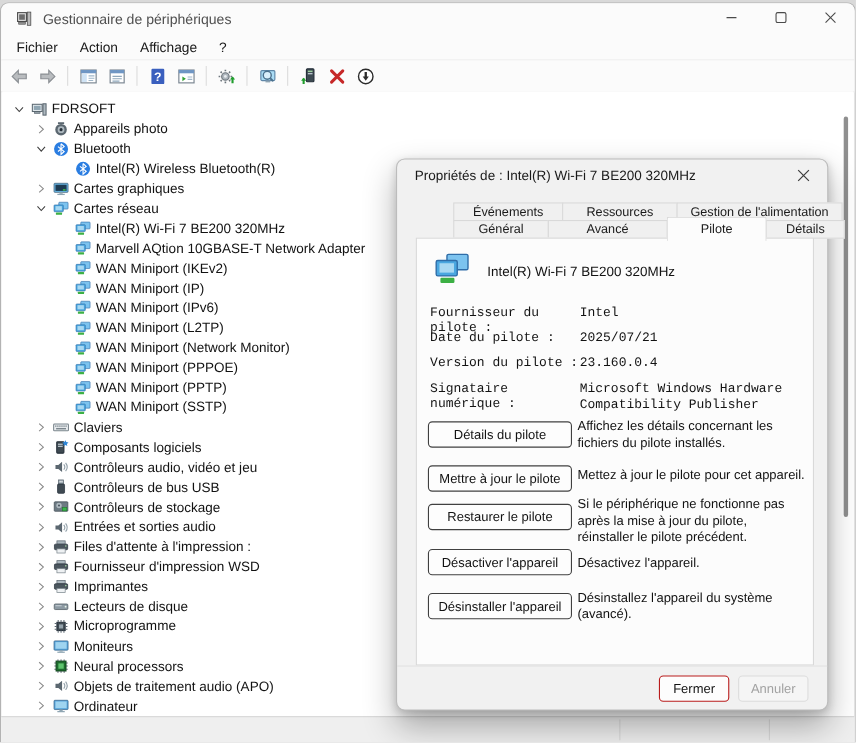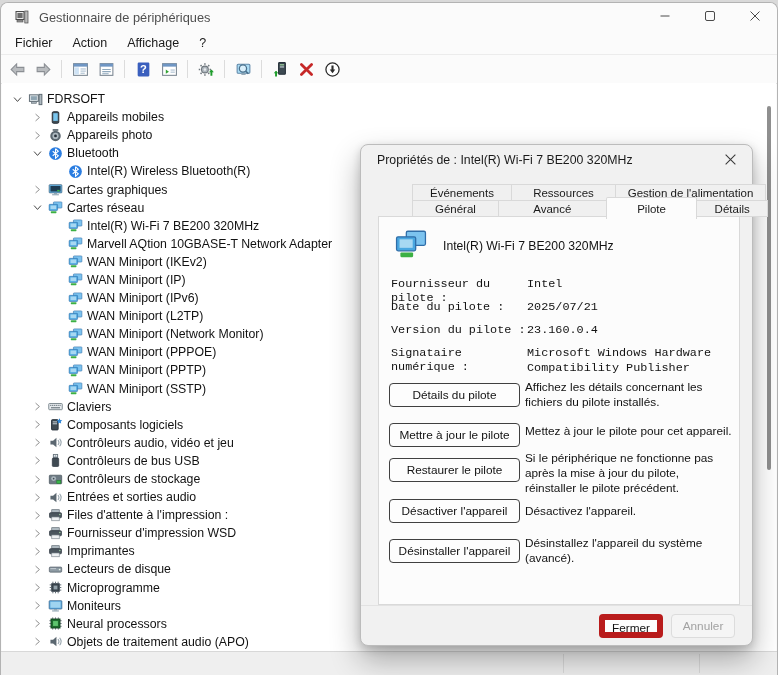--- a/index.html
+++ b/index.html
@@ -49,21 +49,21 @@
   .dev-name{margin-left:12px;font-size:12.2px;color:#121212;}
   .fieldrow{position:absolute;left:12px;width:340px;display:flex;font-family:Liberation Mono, monospace;}
   .fieldrow:nth-of-type(1){top:60px;} .fieldrow:nth-of-type(2){top:83px;} .fieldrow:nth-of-type(3){top:106px;} .fieldrow:nth-of-type(4){top:129px;}
   .flabel{width:136px;flex:0 0 136px;font-size:11.8px;color:#121212;}
   .fvalue{font-size:11.8px;color:#121212;width:200px;line-height:1.3;}
   .abtn{position:absolute;left:10px;width:131px;height:24px;background:#fdfdfd;border:1px solid #404040;border-radius:4px;font-size:11.8px;color:#121212;font-family:inherit;}
   .abtn:nth-of-type(1){top:166px;} .abtn:nth-of-type(2){top:206px;} .abtn:nth-of-type(3){top:241px;} .abtn:nth-of-type(4){top:282px;} .abtn:nth-of-type(5){top:322px;}
   .adesc{position:absolute;left:146px;width:208px;font-size:11.8px;color:#121212;line-height:1.28;}
   .adesc:nth-of-type(1){top:163px;} .adesc:nth-of-type(2){top:207px;} .adesc:nth-of-type(3){top:234px;} .adesc:nth-of-type(4){top:287px;} .adesc:nth-of-type(5){top:319px;}
   .footer-sep{position:absolute;left:0;right:0;top:460px;height:1px;background:#e2e2e2;}
-  .btn-close{position:absolute;left:238px;top:469px;width:64px;height:24px;background:#fdfdfd;border:6px solid #b91c1c;border-radius:4px;font-size:11.8px;color:#121212;font-family:inherit;}
+  .btn-close{position:absolute;left:238px;top:469px;width:64px;height:24px;background:#fdfdfd;border:1px solid #b91c1c;border-radius:4px;font-size:11.8px;color:#121212;font-family:inherit;}
   .btn-cancel{position:absolute;left:310px;top:469px;width:64px;height:24px;background:#f5f5f5;border:1px solid #dcdcdc;border-radius:4px;font-size:11.8px;color:#a2a2a2;font-family:inherit;}
 </style>
 </head>
 <body>
 
 <div class="screen">
   <div class="window">
 
     <div class="titlebar">
       <span class="app-icon">
@@ -217,34 +217,20 @@
           </span>
           <span class="ticon">
             <svg viewBox="0 0 16 16">
               <rect x="1.5" y="3" width="9.5" height="7" fill="#dfe6ea" stroke="#5b6770"></rect>
               <rect x="3" y="4.5" width="6.5" height="4" fill="#8fa5b2"></rect>
               <rect x="11.8" y="2.5" width="3" height="11" fill="#aeb9c0" stroke="#5b6770"></rect>
               <rect x="3.5" y="10.5" width="5.5" height="1.6" fill="#aeb9c0" stroke="#5b6770" stroke-width="0.6"></rect>
             </svg>
           </span>
           <span class="tlabel">FDRSOFT</span>
-        </div>
-        <div class="trow" style="padding-left: 26px;">
-          <span class="chev">
-            <svg width="11" height="11" viewBox="0 0 16 16">
-              <path d="M5.2 3 L10.8 8 L5.2 13" fill="none" stroke="#8a8a8a" stroke-width="1.4"></path>
-            </svg>
-          </span>
-          <span class="ticon">
-            <svg viewBox="0 0 16 16">
-              <rect x="4.5" y="1.8" width="7" height="12.4" rx="1.4" fill="#3f4a52" stroke="#26303a"></rect>
-              <rect x="5.6" y="3.4" width="4.8" height="8.2" fill="#79c6ef"></rect>
-            </svg>
-          </span>
-          <span class="tlabel">Appareils mobiles</span>
         </div>
         <div class="trow" style="padding-left: 26px;">
           <span class="chev">
             <svg width="11" height="11" viewBox="0 0 16 16">
               <path d="M5.2 3 L10.8 8 L5.2 13" fill="none" stroke="#8a8a8a" stroke-width="1.4"></path>
             </svg>
           </span>
           <span class="ticon">
             <svg viewBox="0 0 16 16">
               <rect x="5" y="1.2" width="6" height="1.8" fill="#5b6770"></rect>

